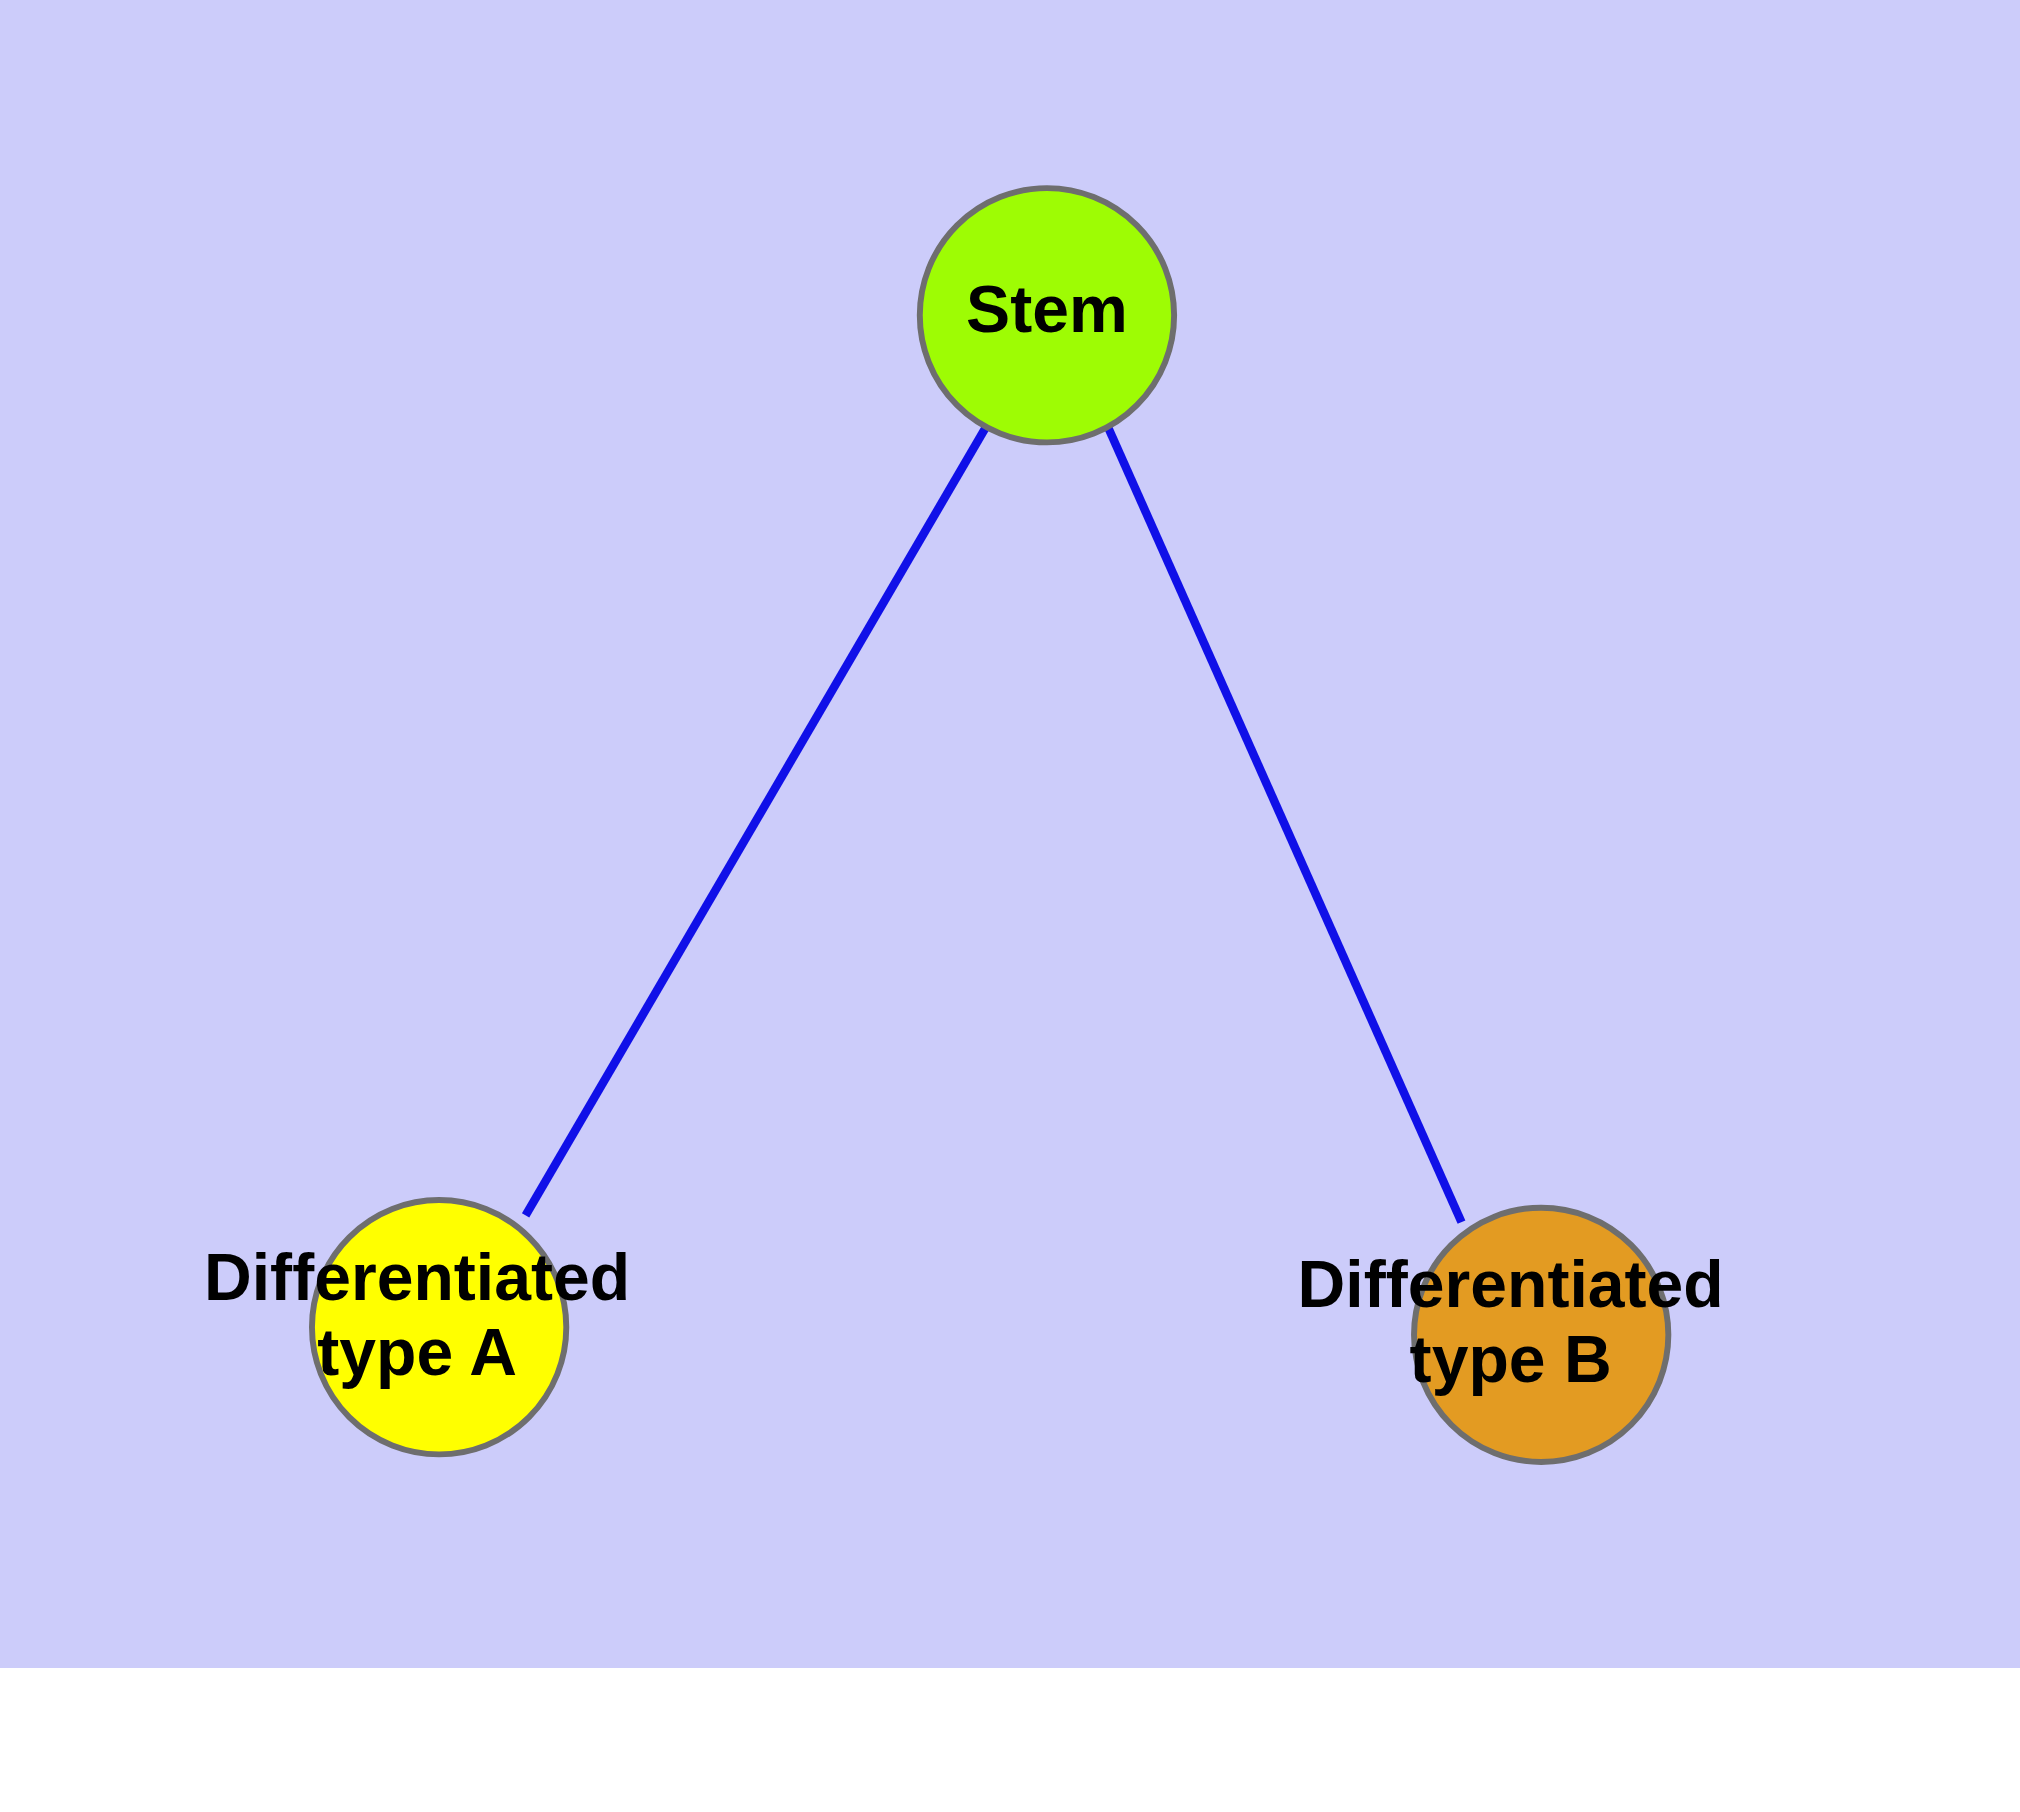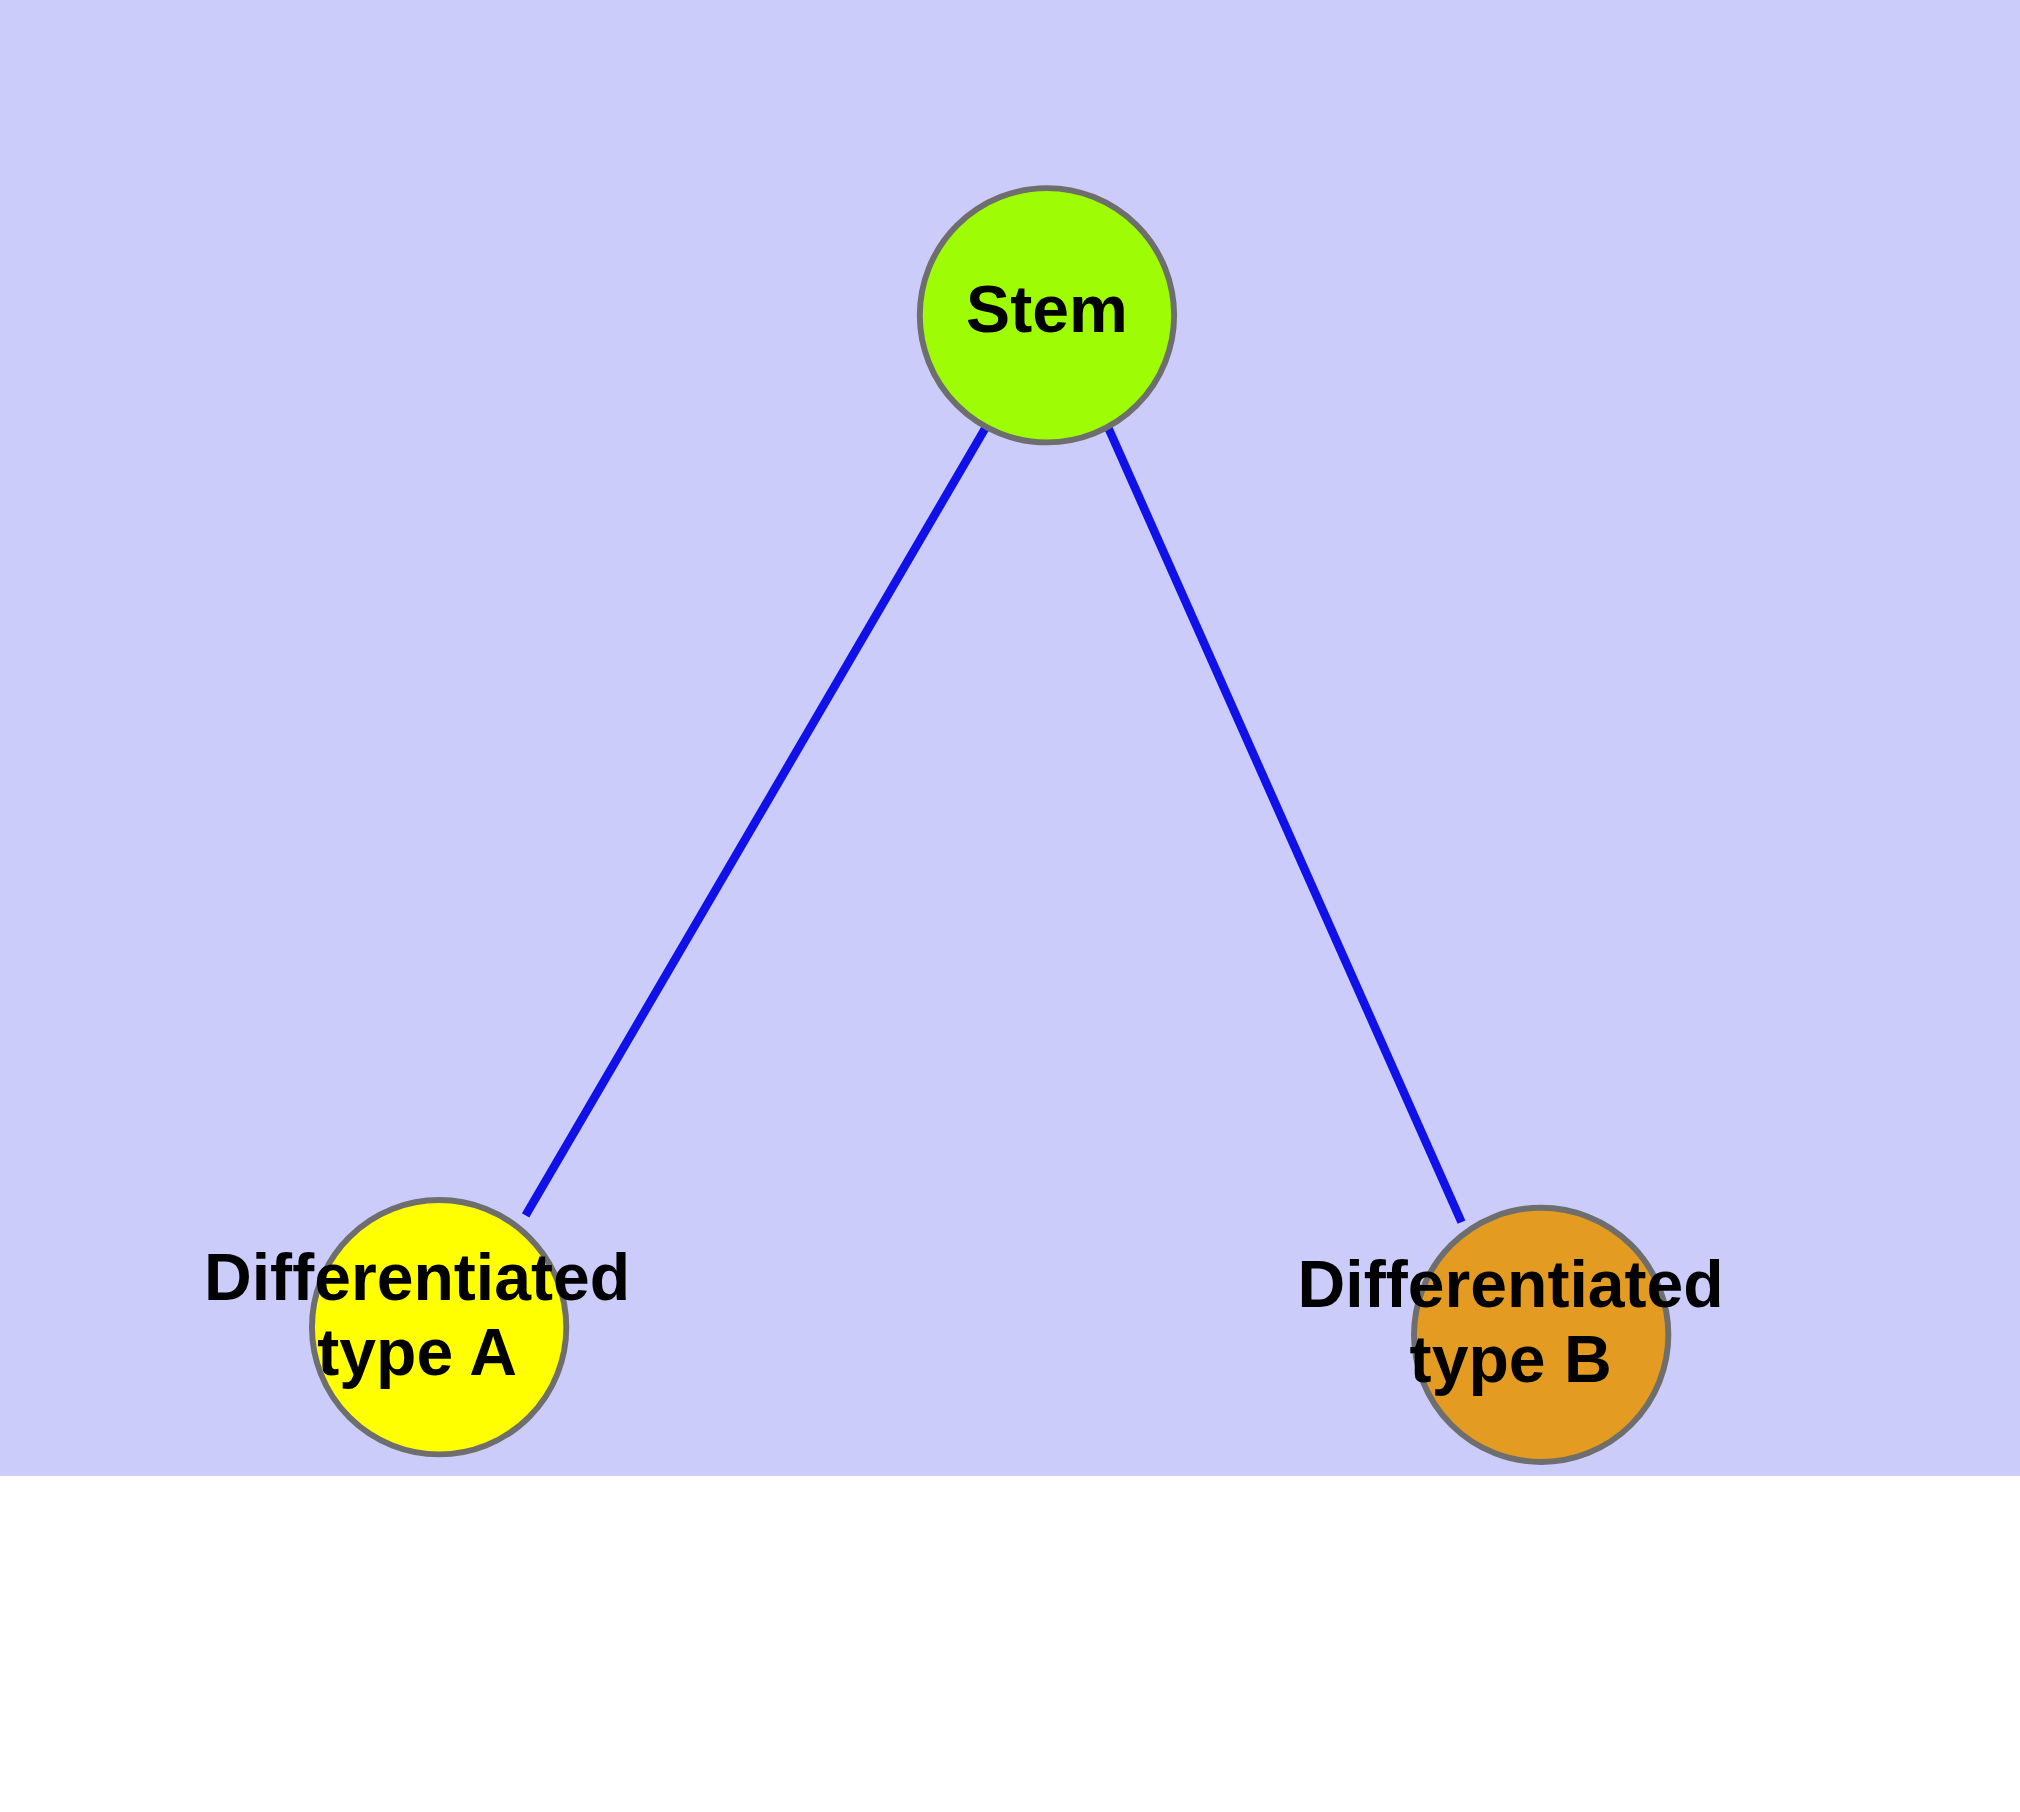--- a/index.html
+++ b/index.html
@@ -27,21 +27,21 @@
     font-family: "Liberation Sans", sans-serif;
     font-weight: bold;
     fill: #000000;
     text-anchor: middle;
     dominant-baseline: middle;
   }
 </style>
 </head>
 <body>
 
-<div id="canvas" style="width: 2021px; height: 1476px; background: rgb(204, 204, 250);">
+<div id="canvas" style="width: 2021px; height: 1668px; background: rgb(204, 204, 250);">
   <svg id="graph-svg" viewBox="0 0 2384 2138" preserveAspectRatio="none" xmlns="http://www.w3.org/2000/svg" style="width: 2021px; height: 1812px;">
 
     <rect id="bg-rect" x="0" y="0" width="2384" height="2138" fill="#CCCCFA"></rect>
 
     <g id="edges-group">
         <line x1="1163" y1="504" x2="620" y2="1434" stroke="#1010E8" stroke-width="10" stroke-linecap="butt"></line>
         <line x1="1307" y1="504" x2="1724" y2="1442" stroke="#1010E8" stroke-width="10" stroke-linecap="butt"></line>
       </g>
     <g id="nodes-group">
         <circle cx="1235" cy="372" r="150" fill="#9EFC04" stroke="#6E6E6E" stroke-width="7"></circle>

